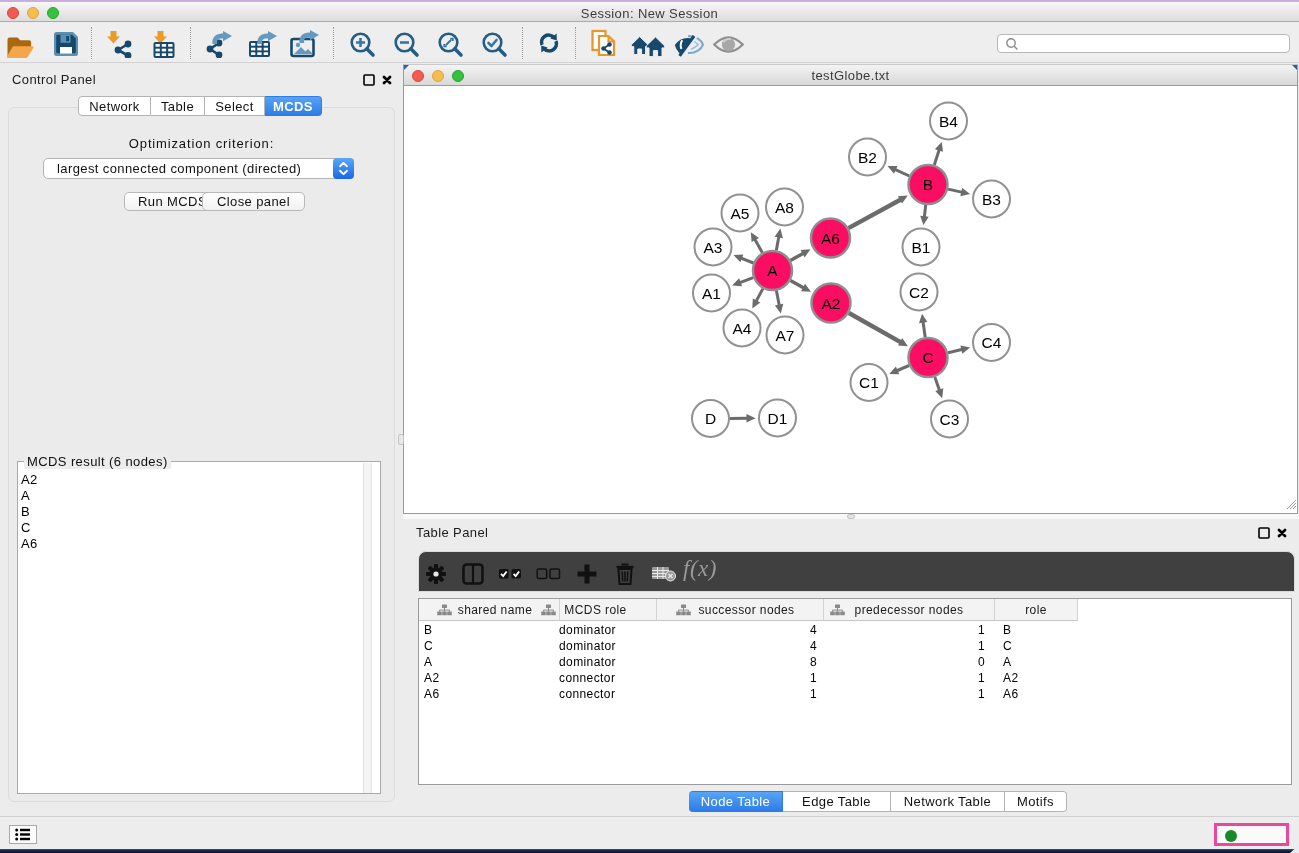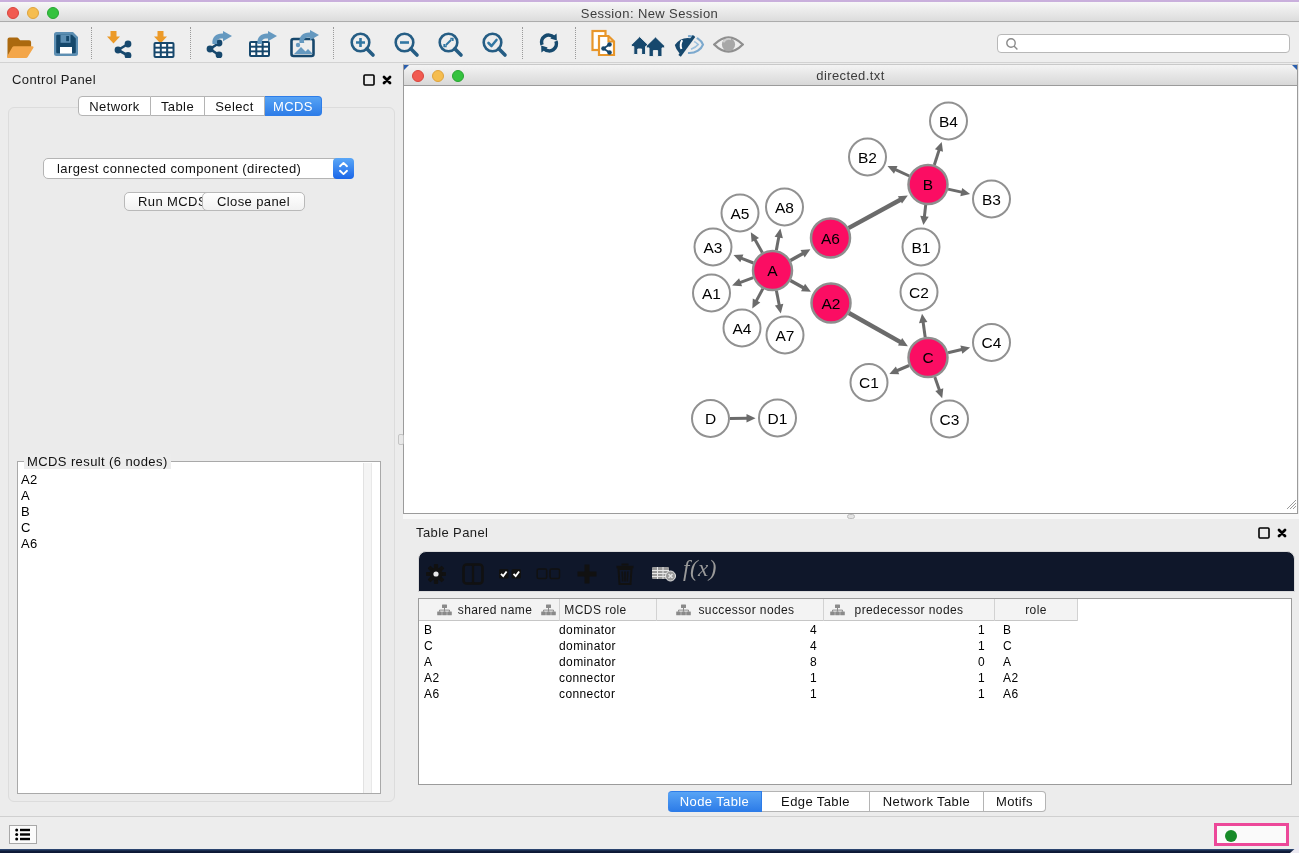--- a/index.html
+++ b/index.html
@@ -18,21 +18,21 @@
 .ticon { position:absolute; top:8px; }
 #searchbox { left:997px; top:11px; width:293px; height:19px; background:#fff;
   border:1px solid #b8b8b8; border-radius:4px; }
 
 #cpanel { left:0; top:63px; width:403px; height:753px; }
 .ptitle { font-size:13px; color:#1c1c1c; }
 .tabrow { position:absolute; display:flex;align-items:center; }
 .tab { height:20px; font-size:13px; line-height:19px; text-align:center;
   background:#fff; border:1px solid #b4b4b4; border-left:none; color:#111; padding:0; }
 .tab.first { border-left:1px solid #b4b4b4; border-radius:4px 0 0 4px; }
-.tab.last { border-radius:0 4px 4px 0; }
+.tab.last { border-radius:0 4px 4px 0;font-weight:bold; }
 .tab.sel { background:linear-gradient(#57a3f4,#2e7de8); color:#fff; border-color:#2e7de8; }
 #cpane { left:8px; top:44px; width:387px; height:695px; background:#ebebeb;
   border:1px solid #dcdcdc; border-radius:6px; }
 .btn { position:absolute; height:19px; background:linear-gradient(#ffffff,#f1f1f1);
   border:1px solid #b9b9b9; border-radius:5px; font-size:13px; color:#111;
   text-align:center; line-height:17px; }
 #dropdown { left:43px; top:95px; width:311px; height:21px; background:#fff;
   border:1px solid #b4b4b4; border-radius:5px; font-size:13px; line-height:19px;
   color:#111; padding-left:13px; }
 #dd-step { right:-1px; top:-1px; width:21px; height:21px; border-radius:4px;
@@ -50,21 +50,21 @@
 #nettitle { left:0; top:0; width:100%; height:21px;
   background:linear-gradient(#f4f4f4,#d8d8d8); border-bottom:1px solid #9b9b9b; }
 #nettitle .tl { position:absolute; top:4.5px; width:12px; height:12px; border-radius:50%; }
 #net-title-text { width:100%; text-align:center; font-size:13px; color:#3c3c3c; top:3px; }
 #graph text { font-size:15.5px; fill:#000; text-anchor:middle; letter-spacing:0;
   font-family:"Liberation Sans",sans-serif; }
 #graph line { stroke:#6b6b6b; }
 #graph polygon { fill:#6b6b6b; }
 
 #tpanel { left:403px; top:519px; width:896px; height:297px; }
-#ttoolbar { left:15px; top:32px; width:877px; height:41px; background:#0f172a;
+#ttoolbar { left:15px; top:32px; width:877px; height:41px; background:#404040;
   border:1px solid #dadada; border-radius:8px 8px 0 0; }
 #ttable { left:15px; top:79px; width:874px; height:187px; background:#fff;
   border:1px solid #9b9b9b; }
 #thead { left:0; top:0; width:659px; height:22px; background:#f3f3f3;
   border-bottom:1px solid #c6c6c6; }
 .hcell { position:absolute; top:0; height:22px; border-right:1px solid #d2d2d2;
   font-size:12px; color:#1a1a1a; text-align:center; line-height:22px; }
 .trow { position:absolute; font-size:12px; color:#000; height:16px; line-height:16px; }
 .btabs { position:absolute; display:flex; }
 .btab { height:21px; font-size:13px; line-height:20px; text-align:center;
@@ -229,20 +229,21 @@
     <rect x="1" y="1" width="10" height="10" fill="none" stroke="#000" stroke-width="1.6" rx="1"></rect>
     <path d="M20 2 L26 8 M26 2 L20 8" stroke="#000" stroke-width="2.8" stroke-linecap="round" transform="translate(1,1)"></path>
   </svg>
   <div class="abs" id="cpane"></div>
   <div class="tabrow" style="left:78px; top:33px;">
     <div class="tab first" style="width:73px">Network</div>
       <div class="tab" style="width:54px">Table</div>
       <div class="tab" style="width:60px">Select</div>
       <div class="tab sel last" style="width:57px">MCDS</div>
   </div>
+  <div class="abs" style="left:0; top:73px; width:403px; text-align:center; font-size:13px; color:#111; letter-spacing:0.85px;">Optimization criterion:</div>
   <div class="abs" id="dropdown">largest connected component (directed)
     <div class="abs" id="dd-step">
       <svg width="21" height="21" viewBox="0 0 21 21">
         <path d="M7 8.2 L10.5 4.9 L14 8.2" fill="none" stroke="#fff" stroke-width="1.9" stroke-linecap="round" stroke-linejoin="round"></path>
         <path d="M7 12.8 L10.5 16.1 L14 12.8" fill="none" stroke="#fff" stroke-width="1.9" stroke-linecap="round" stroke-linejoin="round"></path>
       </svg>
     </div>
   </div>
   <div class="btn" style="left:92px; top:129px; width:97px;margin-left:32px;">Run MCDS</div>
   <div class="btn" style="left:202px; top:129px; width:103px;">Close panel</div>
@@ -251,21 +252,21 @@
   </div>
   <div class="abs" id="grouplabel">MCDS result (6 nodes)</div>
   <div class="abs" id="mcdslist">A2<br>A<br>B<br>C<br>A6</div>
 </div>
 
 <div class="abs" id="netwin">
   <div class="abs" id="nettitle">
     <div class="tl" style="left:8px;  background:#f15b51; border:1px solid #d9453d;"></div>
     <div class="tl" style="left:28px; background:#f5bd4f; border:1px solid #dfa33c;"></div>
     <div class="tl" style="left:48px; background:#35c23f; border:1px solid #28a532;"></div>
-    <div class="abs" id="net-title-text">directed.txt</div>
+    <div class="abs" id="net-title-text">testGlobe.txt</div>
     <svg class="abs" style="left:0;top:0" width="5" height="5" viewBox="0 0 5 5">
         <path d="M0 0 L5 0 L0 5 Z" fill="#2b5fae"></path>
       </svg>
     <svg class="abs" style="right:0;top:0" width="5" height="5" viewBox="0 0 5 5">
         <path d="M0 0 L5 0 L5 5 Z" fill="#2b5fae"></path>
       </svg>
   </div>
   <svg class="abs" id="graph" style="left:0; top:21px;" width="893" height="426" viewBox="403 85 893 426">
   <line x1="752.3" y1="276.6" x2="738.2" y2="281.8" stroke-width="3"></line>
   <polygon points="731.1,284.4 738.1,277.3 741.1,285.3"></polygon>
@@ -472,21 +473,21 @@
     <div class="trow" style="left:140px; top:71px;">connector</div>
     <div class="trow" style="left:300px; top:71px; width:98px; text-align:right;">1</div>
     <div class="trow" style="left:470px; top:71px; width:96px; text-align:right;">1</div>
     <div class="trow" style="left:584px; top:71px;">A2</div>
     <div class="trow" style="left:5px; top:87px;">A6</div>
     <div class="trow" style="left:140px; top:87px;">connector</div>
     <div class="trow" style="left:300px; top:87px; width:98px; text-align:right;">1</div>
     <div class="trow" style="left:470px; top:87px; width:96px; text-align:right;">1</div>
     <div class="trow" style="left:584px; top:87px;">A6</div>
   </div>
-  <div class="btabs" style="left:265px; top:272px;">
+  <div class="btabs" style="left:286px; top:272px;">
     <div class="btab first" style="width:94px; background:linear-gradient(#58a4f5,#2d7ce8); color:#fff; border-color:#2d7ce8; border-radius:4px 0 0 4px;">Node Table</div>
     <div class="btab" style="width:108px">Edge Table</div>
     <div class="btab" style="width:114px">Network Table</div>
     <div class="btab" style="width:62px; border-radius:0 4px 4px 0;">Motifs</div>
   </div>
 </div>
 
 <div class="abs" id="statusbar">
   <div class="abs" style="left:9px; top:8px; width:28px; height:19px; background:#fbfbfb; border:1px solid #a8a8a8;">
     <svg width="16" height="13" viewBox="0 0 16 13" style="position:absolute;left:5px;top:2px">

